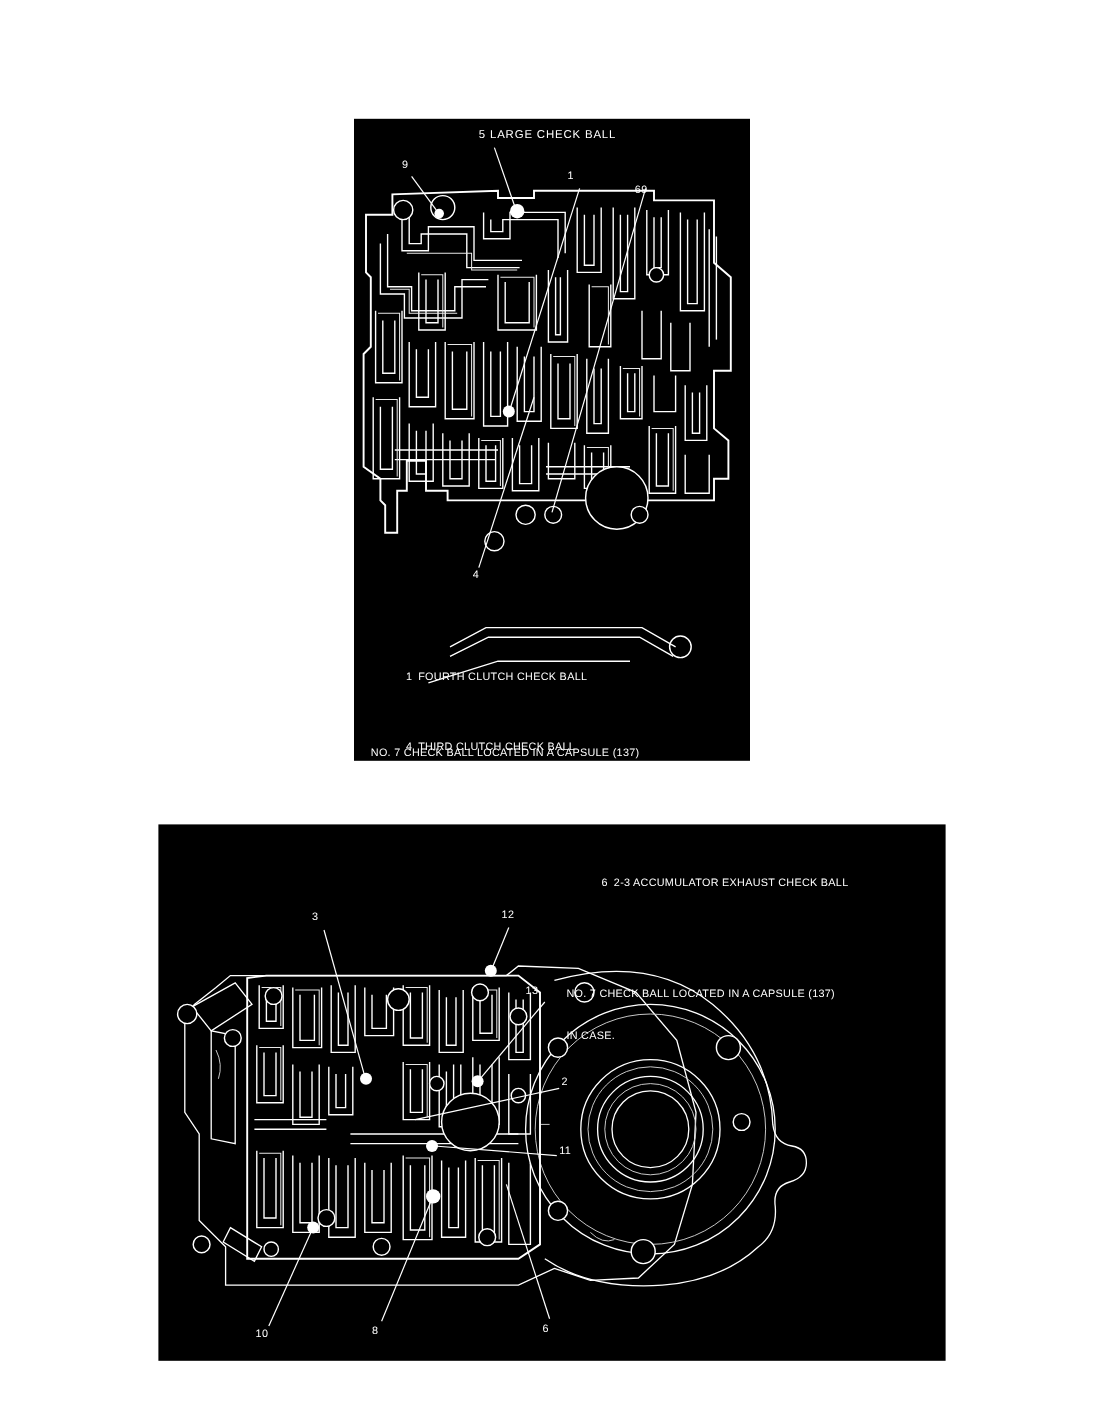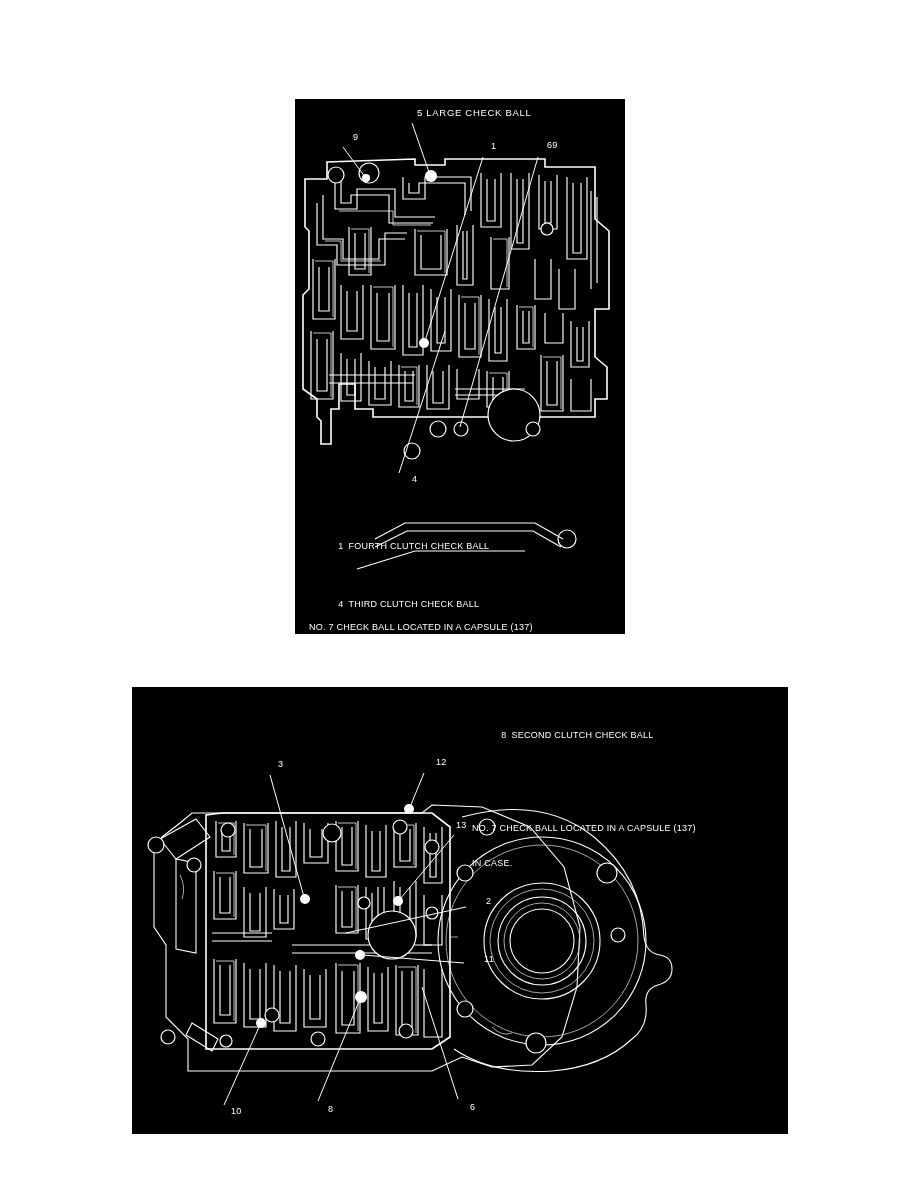--- a/index.html
+++ b/index.html
@@ -45,21 +45,20 @@
     display: block;
   }
 
   
   .fig-text {
     position: absolute;
     color: #ffffff;
     font-family: "Liberation Sans", sans-serif;
     white-space: pre;
     letter-spacing: 0.4px;
-    margin-left: 18px;
   }
 
   .callout-num {
     font-size: 9px;
     line-height: 10px;
     letter-spacing: 0.3px;
   }
 
   .fig-title {
     font-size: 9.5px;
@@ -270,24 +269,24 @@
 
       <line class="leader" x1="104" y1="374" x2="150" y2="232"></line>
       <circle class="ball" cx="152" cy="228" r="0.1"></circle>
     </g>
   </svg>
 
   <div class="fig-text fig-title" style="left:104px; top:8px;">5 LARGE CHECK BALL</div>
 
   <div class="fig-text callout-num" style="left:40px; top:33px;">9</div>
   <div class="fig-text callout-num" style="left:178px; top:42px;">1</div>
-  <div class="fig-text callout-num" style="left:234px; top:41px;">69</div>
+  <div class="fig-text callout-num" style="left:234px; top:54px;">69</div>
   <div class="fig-text callout-num" style="left:99px; top:375px;">4</div>
 
-  <div class="legend" style="left:14px; top:407px;">
+  <div class="legend" style="left:14px; top:425px;">
     <span class="legend-row">
       <span class="legend-num">1</span><span>FOURTH CLUTCH CHECK BALL</span>
     </span>
     <span class="legend-row">
       <span class="legend-num">4</span><span>THIRD CLUTCH CHECK BALL</span>
     </span>
     
     
     
   </div>
@@ -458,21 +457,21 @@
   <div class="fig-text callout-num" style="left:286px; top:70px;">12</div>
   <div class="fig-text callout-num" style="left:306px; top:133px;">13</div>
   <div class="fig-text callout-num" style="left:336px; top:209px;">2</div>
   <div class="fig-text callout-num" style="left:334px; top:267px;">11</div>
   <div class="fig-text callout-num" style="left:81px; top:419px;">10</div>
   <div class="fig-text callout-num" style="left:178px; top:417px;">8</div>
   <div class="fig-text callout-num" style="left:320px; top:415px;">6</div>
 
   <div class="legend" style="left:340px; top:8px;">
     <span class="legend-row">
-      <span class="legend-num">8</span><span>SECOND CLUTCH CHECK BALL</span>
+      <span class="legend-num">6</span><span>2-3 ACCUMULATOR EXHAUST CHECK BALL</span>
     </span>
     <span class="legend-row">
       
     </span>
   </div>
 
   <div class="legend-note" style="left:340px; top:113px;">
     <span class="legend-row">NO. 7 CHECK BALL LOCATED IN A CAPSULE (137)</span>
     <span class="legend-row">IN CASE.</span>
   </div>

